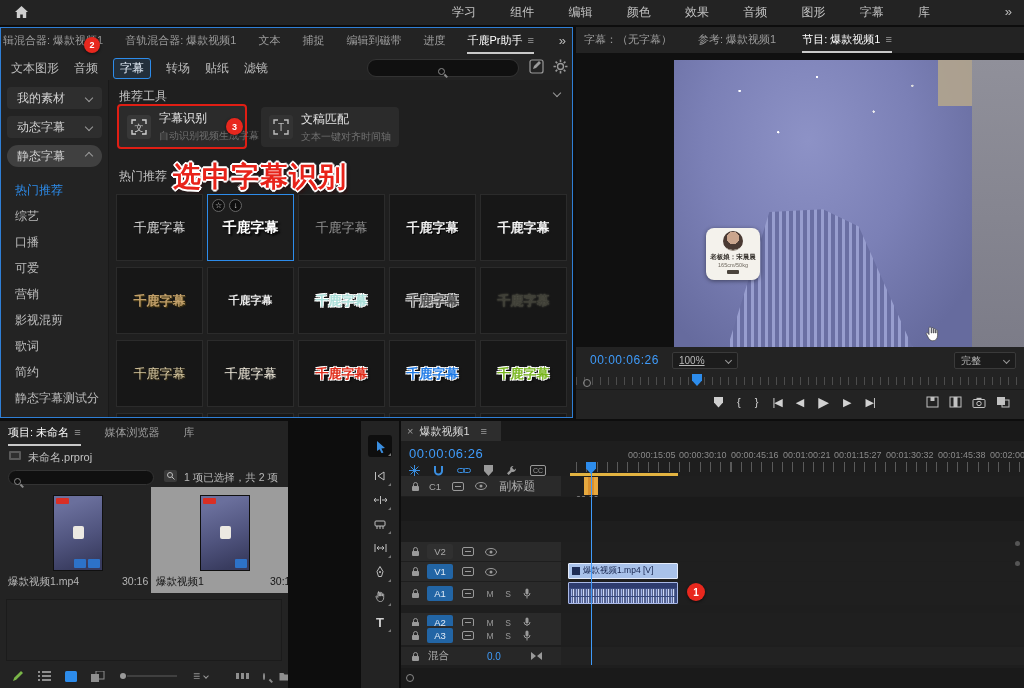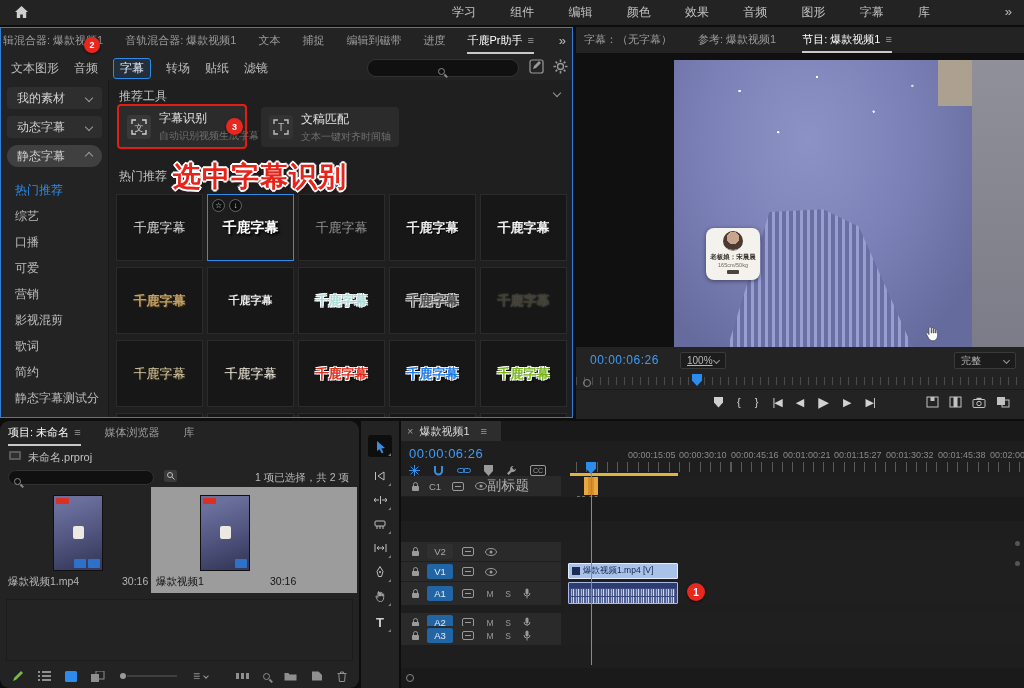--- a/index.html
+++ b/index.html
@@ -350,21 +350,21 @@
         <span class="abs" style="left:251px;top:265px;">
           <svg width="15" height="17" viewBox="0 0 15 17">
               <path d="M5 2c.8 0 1.2.5 1.2 1.2V8h.6V3.4c0-1 1.6-1 1.6 0V8h.6V4.3c0-1 1.5-1 1.5 0V8h.6V5.6c0-1 1.5-1 1.5 0v4.6c0 3.3-1.7 5.6-4.8 5.6-2.4 0-3.6-1.3-4.5-3.2L1.3 8.9c-.4-.9.9-1.7 1.5-.9l1.2 1.6V3.4C4 2.5 4.3 2 5 2z" fill="#ffffff" stroke="#444" stroke-width=".7"></path>
             </svg>
         </span>
       </div>
     </div>
 
     <div class="ctrlrow">
       <span class="tcode abs" style="left:14px;top:4px;">00:00:06:26</span>
-      <div class="ddl" style="left:104px;top:3px;width:46px;text-decoration:underline;">
+      <div class="ddl" style="left:96px;top:3px;width:66px;text-decoration:underline;">
         <span>100%</span>
           <span class="cv" style="width:5px;height:5px;"></span>
       </div>
       <div class="ddl" style="right:8px;top:3px;width:62px;">
         <span>完整</span>
           <span class="cv" style="width:5px;height:5px;"></span>
       </div>
     </div>
 
     <div class="ticks"></div>
@@ -404,21 +404,21 @@
         </span>
       <span>
           <svg width="14" height="12">
             <rect x="1" y="1" width="8" height="8" fill="#c2c2c2"></rect>
             <rect x="6" y="4" width="7" height="7" fill="none" stroke="#c2c2c2"></rect>
           </svg>
         </span>
     </div>
   </div>
 
-  <div class="panel" style="left:0;top:421px;width:359px;height:267px;border-radius:9px;">
+  <div class="panel" style="left:0;top:421px;width:288px;height:267px;">
     <div class="tabbar" style="padding-left:8px;gap:24px;height:22px;">
       <span class="tab-active">
         <span>项目: 未命名</span><span class="hamb">≡</span>
         <span class="ul"></span>
       </span>
       <span>媒体浏览器</span>
       <span>库</span>
     </div>
 
     <span class="abs" style="left:8px;top:29px;">
@@ -633,21 +633,21 @@
               <rect x=".5" y=".5" width="11" height="8" rx="1.5" fill="none" stroke="#9a9a9a"></rect>
               <path d="M3 4.5h6" stroke="#9a9a9a"></path>
             </svg>
           </span>
         <span style="margin-left:11px;">
             <svg width="12" height="8">
               <ellipse cx="6" cy="4" rx="5.5" ry="3.5" fill="none" stroke="#9a9a9a"></ellipse>
               <circle cx="6" cy="4" r="1.5" fill="#9a9a9a"></circle>
             </svg>
           </span>
-        <span style="font-size:14px;color:#b0b0b0;">副标题</span>
+        <span style="margin-left:12px;font-size:12px;color:#b0b0b0;">副标题</span>
       </div>
       <div class="orangebar" style="left:183px;top:1px;width:14px;height:18px;"></div>
     </div>
 
     <div class="abs" style="left:0;right:0;top:76px;height:24px;background:#1a1a1a;"></div>
 
     <div class="tl-row" style="top:121px;height:19px;">
       <div class="tl-hdr">
         <span style="margin-left:10px;">
             <svg width="9" height="11">
@@ -772,20 +772,37 @@
         <span class="msbtn" style="margin-left:4px;">S</span>
         <span style="margin-left:8px;">
             <svg width="8" height="11">
               <rect x="2.5" y="0.5" width="3" height="6" rx="1.5" fill="#9a9a9a"></rect>
               <path d="M1 5a3 3 0 0 0 6 0M4 8v2.5" stroke="#9a9a9a" fill="none"></path>
             </svg>
           </span>
       </div>
     </div>
 
+    <div class="tl-row" style="top:226px;height:18px;background:#222;">
+      <div class="tl-hdr" style="background:#272727;">
+        <span style="margin-left:10px;">
+            <svg width="9" height="11">
+              <rect x="1" y="5" width="7" height="5" rx="1" fill="#9a9a9a"></rect>
+              <path d="M2.5 5V3.5a2 2 0 0 1 4 0V5" fill="none" stroke="#9a9a9a"></path>
+            </svg>
+          </span>
+        <span style="margin-left:8px;font-size:10.5px;color:#a8a8a8;">混合</span>
+        <span style="margin-left:38px;font-size:10px;color:#3f9bfa;">0.0</span>
+        <span style="margin-left:30px;">
+            <svg width="11" height="8">
+              <path d="M0 0l5 4L0 8zM11 0L6 4l5 4z" fill="#9a9a9a"></path>
+            </svg>
+          </span>
+      </div>
+    </div>
 
     <span class="phead abs" style="left:185px;top:41px;z-index:20;"></span>
     <div class="abs" style="left:189.5px;top:41px;width:1.5px;height:203px;background:#3f9bfa;z-index:19;"></div>
 
     <div class="rbadge" style="left:286px;top:162px;width:18px;height:18px;font-size:10px;">1</div>
 
     <div class="abs" style="left:0;right:0;bottom:0;height:20px;background:#1a1a1a;">
       <span class="abs" style="left:5px;top:6px;width:8px;height:8px;border:1.5px solid #888;border-radius:50%;"></span>
     </div>
     <span class="abs" style="right:4px;top:120px;width:5px;height:5px;border-radius:50%;background:#555;"></span>

